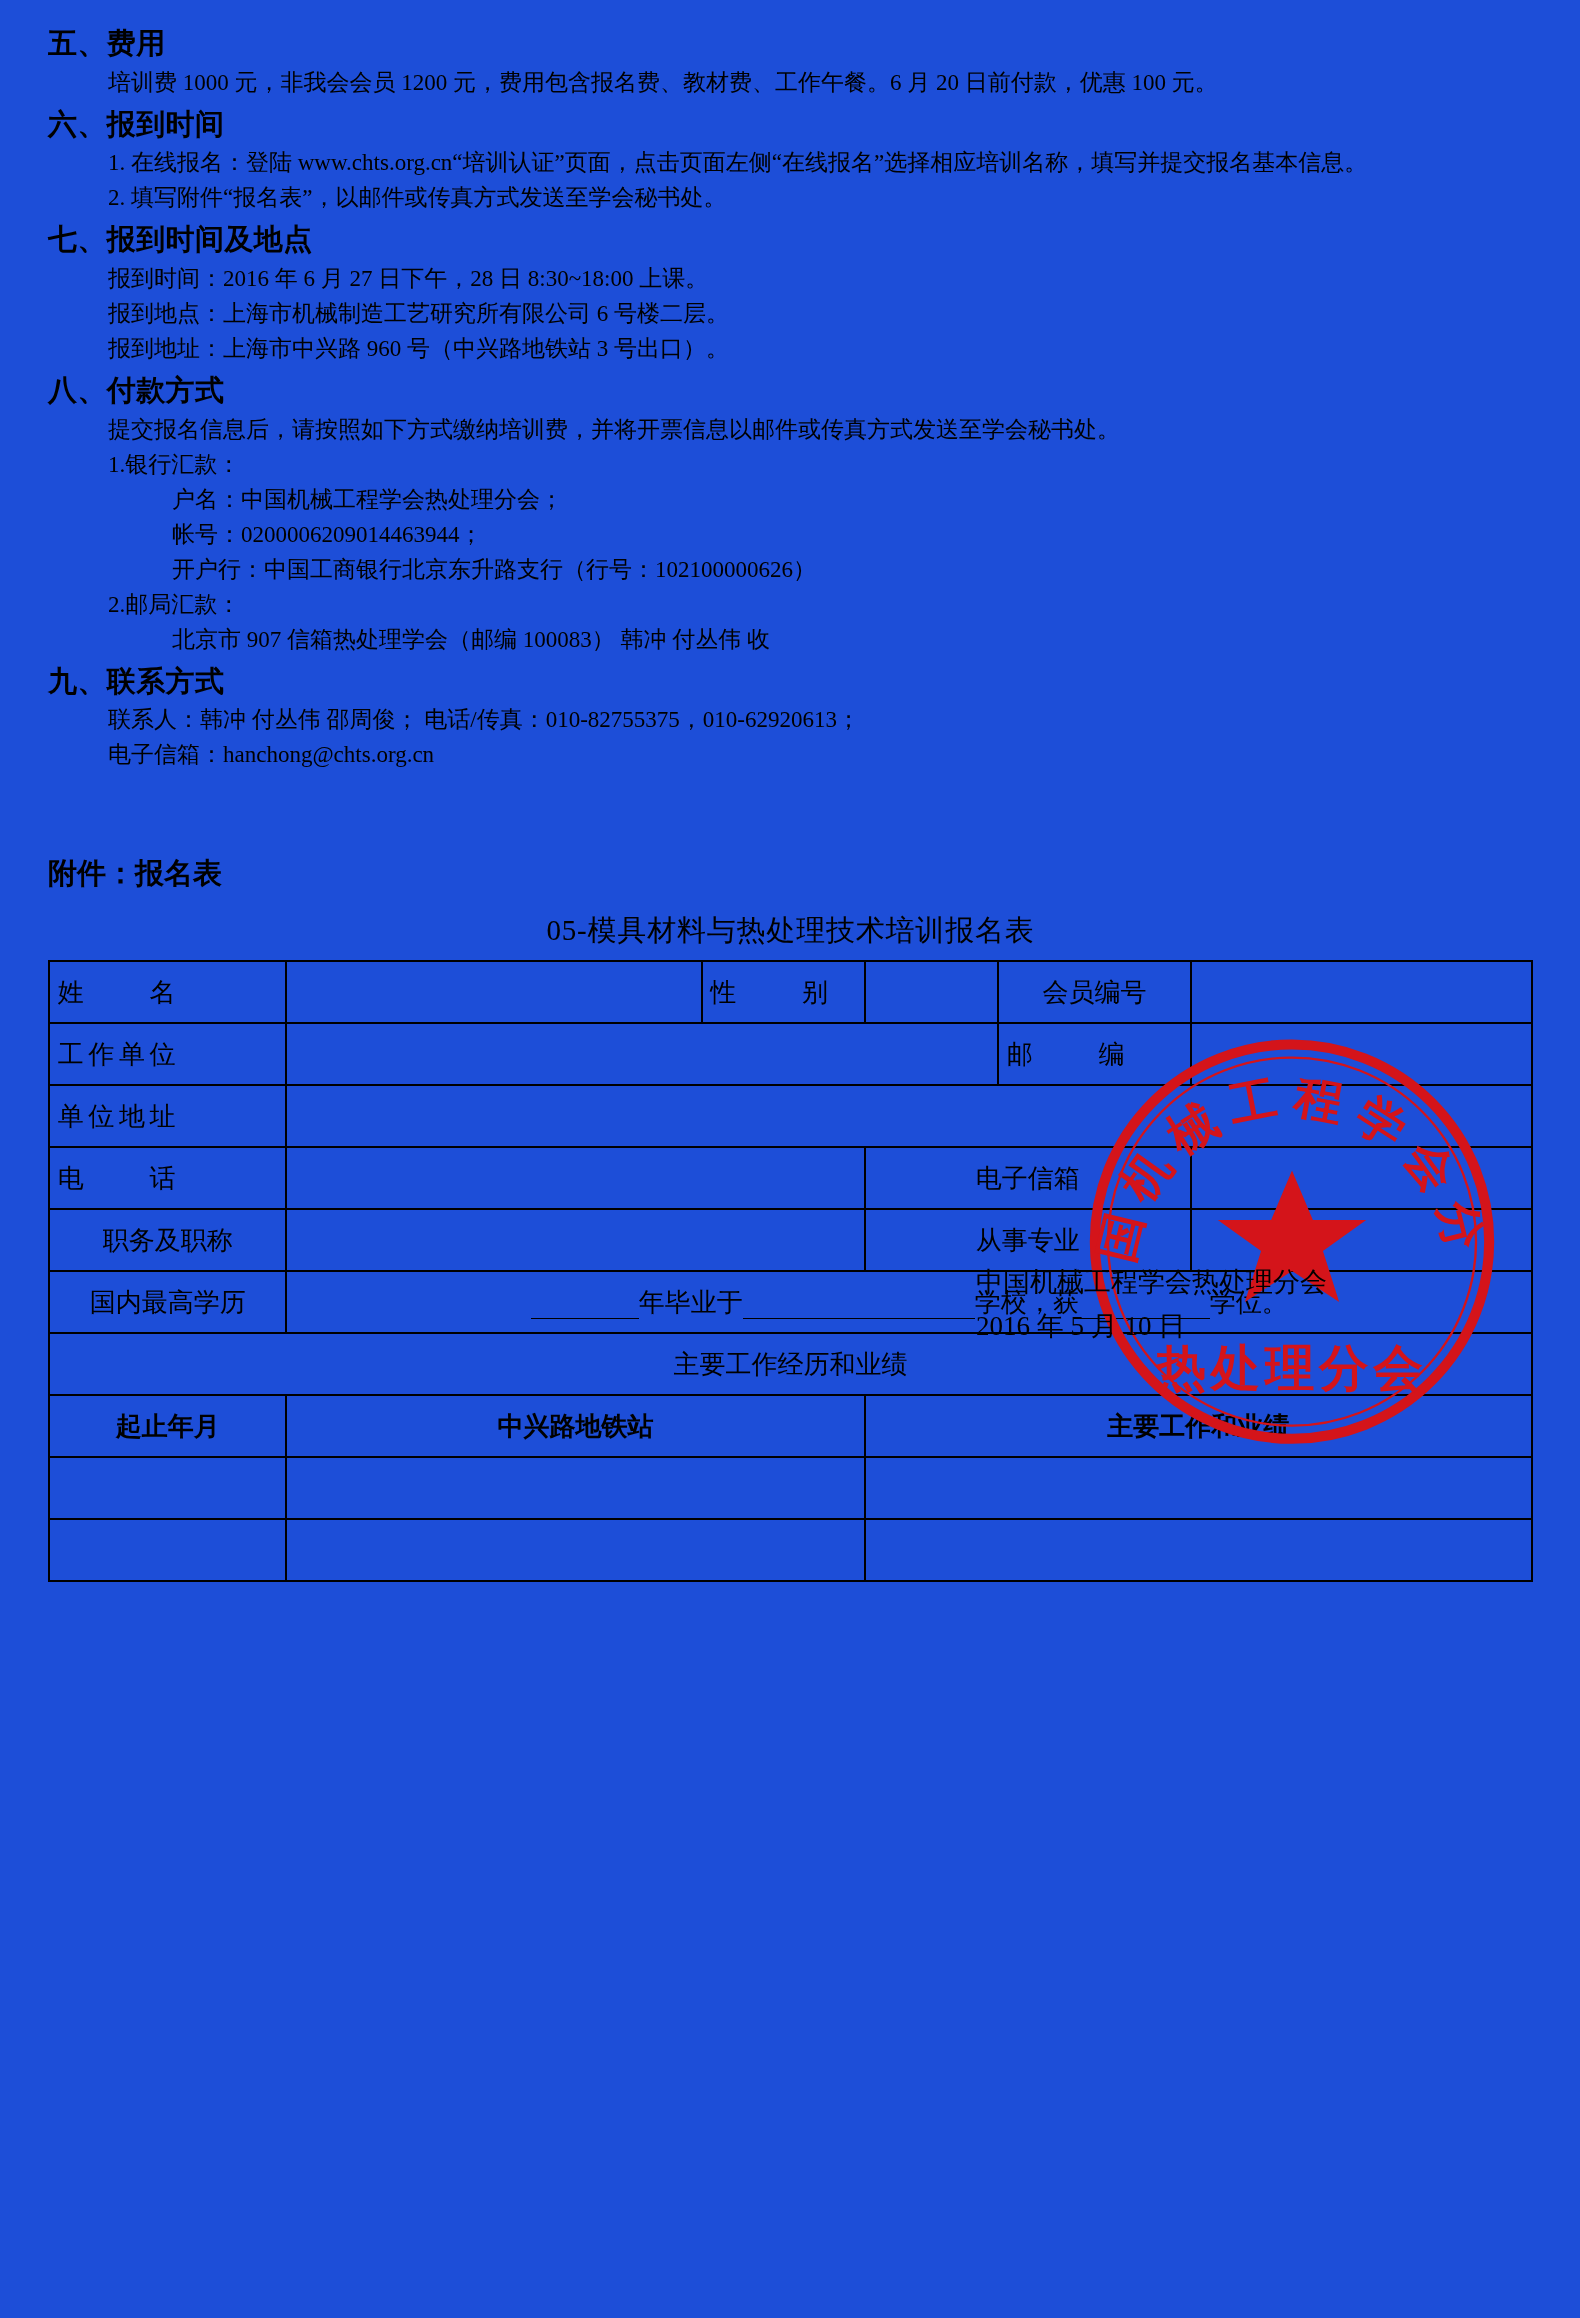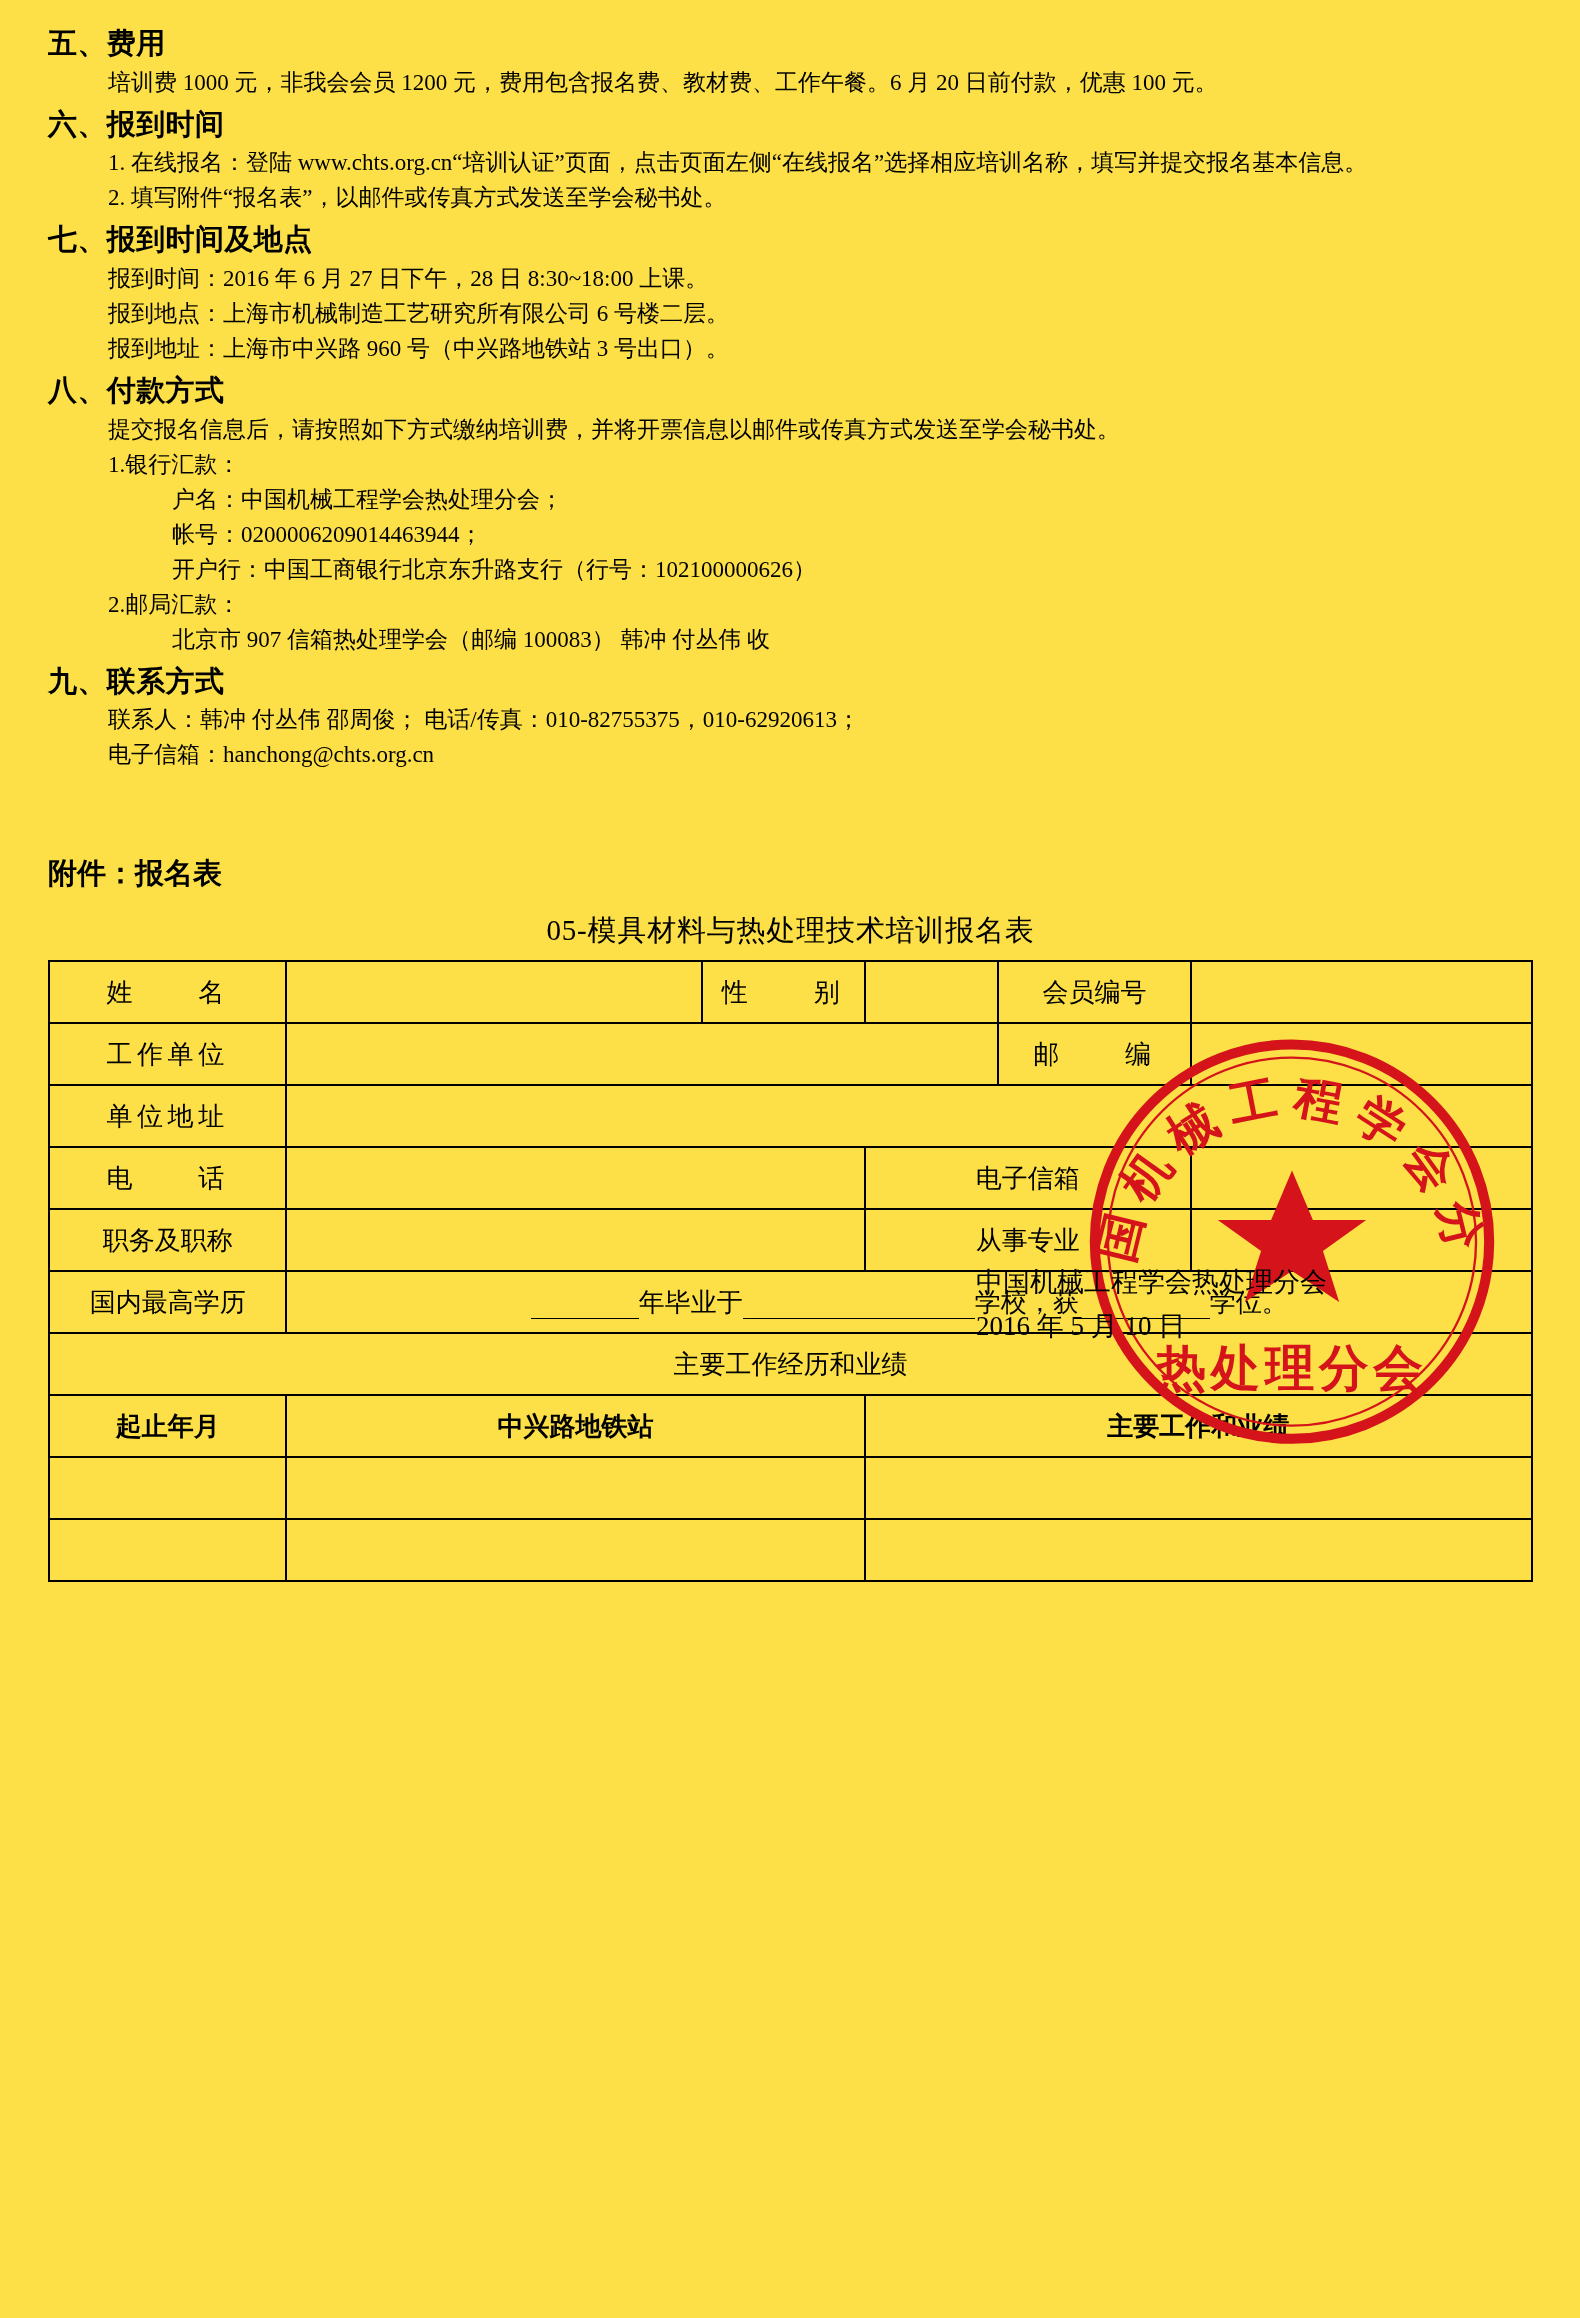--- a/index.html
+++ b/index.html
@@ -9,21 +9,21 @@
   }
   body {
     font-family: "Liberation Serif", "DejaVu Serif", serif;
     color: #000000;
   }
   #page {
     position: relative;
     width: 1581px;
     height: 2319px;
     margin: 0 auto;
-    background: #fde047;
+    background: #1d4ed8;
     box-sizing: border-box;
     padding: 20px 48px 0 48px;
     overflow: hidden;
   }
 
   
   .sec-head {
     font-size: 29px;
     font-weight: bold;
     line-height: 1.42;
@@ -79,21 +79,21 @@
     table-layout: fixed;
   }
   table.reg td {
     border: 2.3px solid #000;
     height: 60px;
     font-size: 26px;
     padding: 0 7.7px;
     vertical-align: middle;
   }
   td.lbl {
-    text-align: center;
+    text-align: left;
     letter-spacing: 4.6px;
   }
   td.lbl-nosp {
     text-align: center;
     letter-spacing: 0px;
   }
   td.ctr {
     text-align: center;
   }
   td.blank { }

